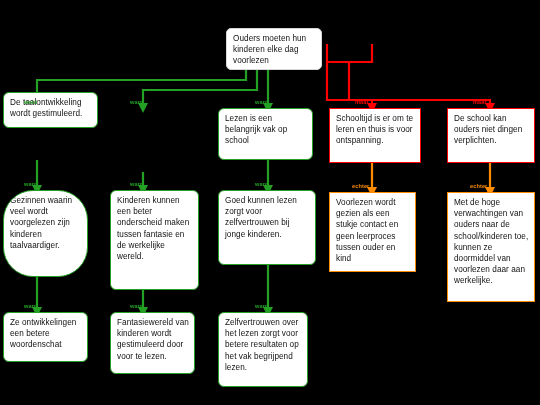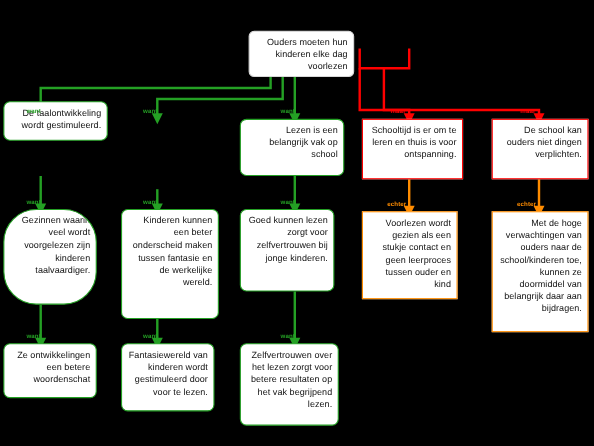--- a/index.html
+++ b/index.html
@@ -1,21 +1,21 @@
 <!DOCTYPE html>
 <html><head>
 <meta charset="utf-8">
 <style>
   html,body{margin:0;padding:0;background:#000;}
   body{
     width:540px;height:405px;overflow:hidden;
     font-family:"Liberation Sans","DejaVu Sans",sans-serif;
     position:relative;
   }
-  #canvas{position:absolute;left:0;top:0;width:540px;height:405px;text-align:right;}
+  #canvas{position:absolute;left:0;top:0;width:540px;height:405px;}
   svg.links{position:absolute;left:0;top:0;width:540px;height:405px;}
 
   .node{
     position:absolute;
     background:#ffffff;
     color:#111111;
     box-sizing:border-box;
     font-size:8.2px;
     line-height:11.2px;
     padding:4px 5px 4px 6px;
@@ -111,28 +111,28 @@
   <div class="node root" style="left:226px;top:28px;width:96px;height:42px;">Ouders moeten hun kinderen elke dag voorlezen</div>
 
   <div class="node green" style="left:3px;top:92px;width:95px;height:36px;">De taalontwikkeling wordt gestimuleerd.</div>
   <div class="node green" style="left:3px;top:190px;width:85px;height:87px;border-radius:30px;">Gezinnen waarin veel wordt voorgelezen zijn kinderen taalvaardiger.</div>
   <div class="node green" style="left:3px;top:312px;width:85px;height:50px;">Ze ontwikkelingen een betere woordenschat</div>
 
   <div class="node green" style="left:110px;top:190px;width:89px;height:100px;">Kinderen kunnen een beter onderscheid maken tussen fantasie en de werkelijke wereld.</div>
   <div class="node green" style="left:110px;top:312px;width:85px;height:62px;">Fantasiewereld van kinderen wordt gestimuleerd door voor te lezen.</div>
 
   <div class="node green" style="left:218px;top:108px;width:95px;height:52px;">Lezen is een belangrijk vak op school</div>
-  <div class="node green" style="left:218px;top:190px;width:86px;height:75px;">Goed kunnen lezen zorgt voor zelfvertrouwen bij jonge kinderen.</div>
+  <div class="node green" style="left:218px;top:190px;width:98px;height:75px;">Goed kunnen lezen zorgt voor zelfvertrouwen bij jonge kinderen.</div>
   <div class="node green" style="left:218px;top:312px;width:90px;height:75px;">Zelfvertrouwen over het lezen zorgt voor betere resultaten op het vak begrijpend lezen.</div>
 
   <div class="node red" style="left:329px;top:108px;width:92px;height:55px;">Schooltijd is er om te leren en thuis is voor ontspanning.</div>
   <div class="node orange" style="left:329px;top:192px;width:87px;height:80px;">Voorlezen wordt gezien als een stukje contact en geen leerproces tussen ouder en kind</div>
 
   <div class="node red" style="left:447px;top:108px;width:88px;height:55px;">De school kan ouders niet dingen verplichten.</div>
-  <div class="node orange" style="left:447px;top:192px;width:88px;height:110px;">Met de hoge verwachtingen van ouders naar de school/kinderen toe, kunnen ze doormiddel van belangrijk daar aan bijdragen.</div>
+  <div class="node orange" style="left:447px;top:192px;width:88px;height:110px;">Met de hoge verwachtingen van ouders naar de school/kinderen toe, kunnen ze doormiddel van voorlezen daar aan werkelijke.</div>
 
   <div class="edge-label lbl-green" style="left:24px;top:99px;">want</div>
   <div class="edge-label lbl-green" style="left:130px;top:99px;">want</div>
   <div class="edge-label lbl-green" style="left:255px;top:99px;">want</div>
 
   <div class="edge-label lbl-green" style="left:24px;top:181px;">want</div>
   <div class="edge-label lbl-green" style="left:130px;top:181px;">want</div>
   <div class="edge-label lbl-green" style="left:255px;top:181px;">want</div>
 
   <div class="edge-label lbl-green" style="left:24px;top:303px;">want</div>

